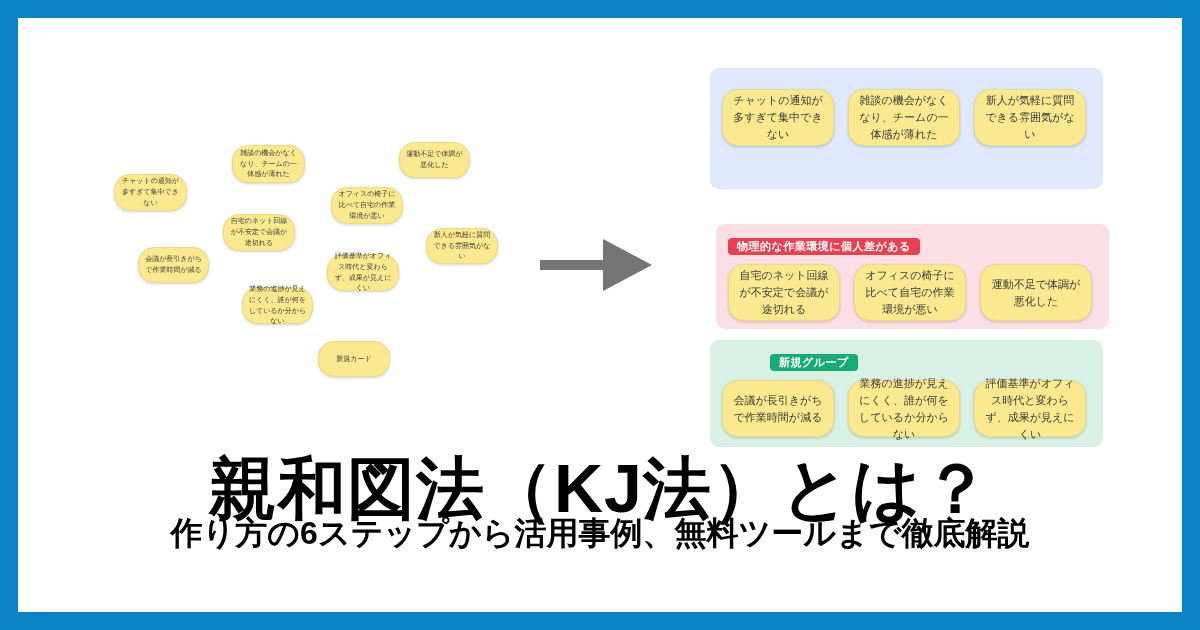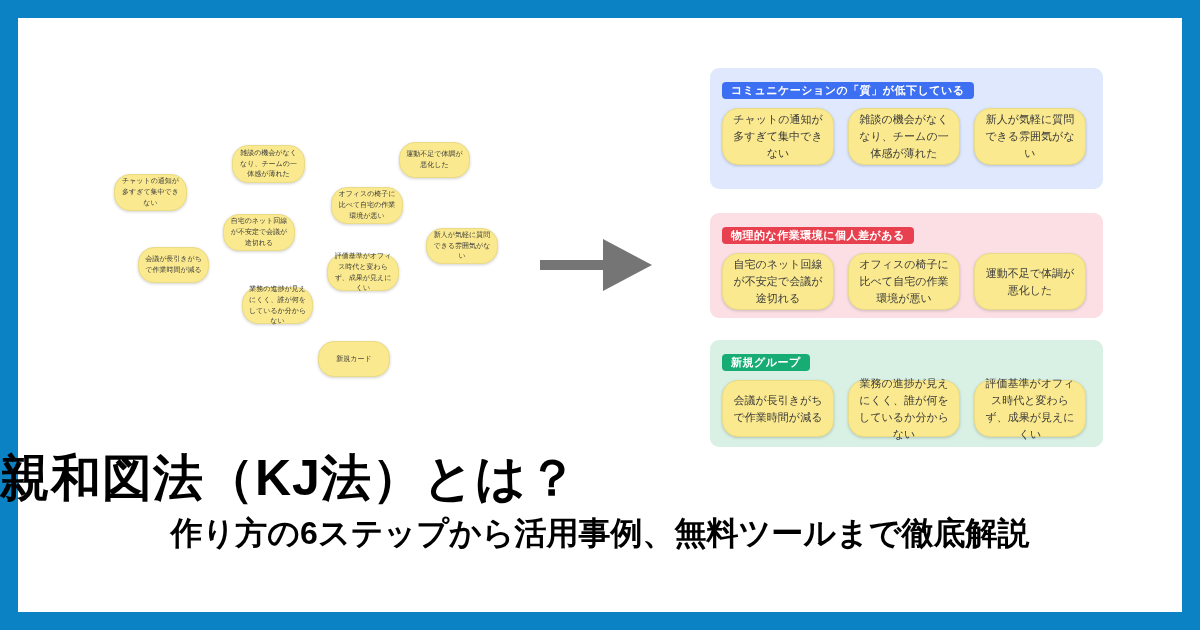--- a/index.html
+++ b/index.html
@@ -41,22 +41,22 @@
   
   .arrow-shaft{position:absolute;left:540px;top:260px;width:66px;height:10px;background:#757575;}
   .arrow-head{
     position:absolute;left:603px;top:239px;width:0;height:0;
     border-left:49px solid #757575;
     border-top:26px solid transparent;border-bottom:26px solid transparent;
   }
 
   
   .heading{
-    position:absolute;left:0;right:0;top:448px;
-    font-size:50px;line-height:1.2;font-weight:900;color:#000000;
+    position:absolute;left:0;right:0;top:448px;text-align:center;
+    font-size:68px;line-height:1.2;font-weight:900;color:#000000;
     letter-spacing:1px;white-space:nowrap;
   }
   .subheading{
     position:absolute;left:0;right:0;top:514px;text-align:center;
     font-size:32px;line-height:1.2;font-weight:900;color:#000000;
     white-space:nowrap;
   }
 </style>
 </head>
 <body>
@@ -74,31 +74,31 @@
       <div class="note note-sm" style="left: 138px; top: 247px; width: 71px; height: 36px;">会議が長引きがちで作業時間が減る</div>
       <div class="note note-sm" style="left: 327px; top: 254px; width: 72px; height: 37px;">評価基準がオフィス時代と変わらず、成果が見えにくい</div>
       <div class="note note-sm" style="left: 242px; top: 287px; width: 71px; height: 37px;">業務の進捗が見えにくく、誰が何をしているか分からない</div>
       <div class="note note-sm" style="left: 318px; top: 341px; width: 72px; height: 36px;">新規カード</div>
     </div>
 
   <div class="arrow-shaft"></div>
   <div class="arrow-head"></div>
 
   <div class="layer">
-      <div class="group-box" style="top: 68px; height: 121px; background: rgb(223, 232, 252);"><span class="group-badge" style="background: rgb(61, 111, 242);">コミュニケーションの「質」が低下している</span><div class="group-notes">
+      <div class="group-box" style="top: 68px; height: 121px; background: rgb(223, 232, 252);"><div class="group-notes">
           <div class="note note-md">チャットの通知が多すぎて集中できない</div>
           <div class="note note-md">雑談の機会がなくなり、チームの一体感が薄れた</div>
           <div class="note note-md">新人が気軽に質問できる雰囲気がない</div>
         </div></div>
-      <div class="group-box" style="top: 213px; height: 105px; background: rgb(251, 223, 228);"><span class="group-badge" style="background: rgb(233, 64, 79);">物理的な作業環境に個人差がある</span><div class="group-notes">
+      <div class="group-box" style="top: 224px; height: 105px; background: rgb(251, 223, 228); margin-left: 6px;"><span class="group-badge" style="background: rgb(233, 64, 79);">物理的な作業環境に個人差がある</span><div class="group-notes">
           <div class="note note-md">自宅のネット回線が不安定で会議が途切れる</div>
           <div class="note note-md">オフィスの椅子に比べて自宅の作業環境が悪い</div>
           <div class="note note-md">運動不足で体調が悪化した</div>
         </div></div>
-      <div class="group-box" style="top: 340px; height: 107px; background: rgb(216, 241, 228);"><span class="group-badge" style="background: rgb(23, 172, 116);">新規グループ</span><div class="group-notes">
+      <div class="group-box" style="top: 340px; height: 107px; background: rgb(216, 241, 228);"><span class="group-badge" style="background: rgb(23, 172, 116); margin-left: 48px;">新規グループ</span><div class="group-notes">
           <div class="note note-md">会議が長引きがちで作業時間が減る</div>
           <div class="note note-md">業務の進捗が見えにくく、誰が何をしているか分からない</div>
           <div class="note note-md">評価基準がオフィス時代と変わらず、成果が見えにくい</div>
         </div></div>
     </div>
 
   <div class="heading">親和図法（KJ法）とは？</div>
   <div class="subheading">作り方の6ステップから活用事例、無料ツールまで徹底解説</div>
 </div>
 

